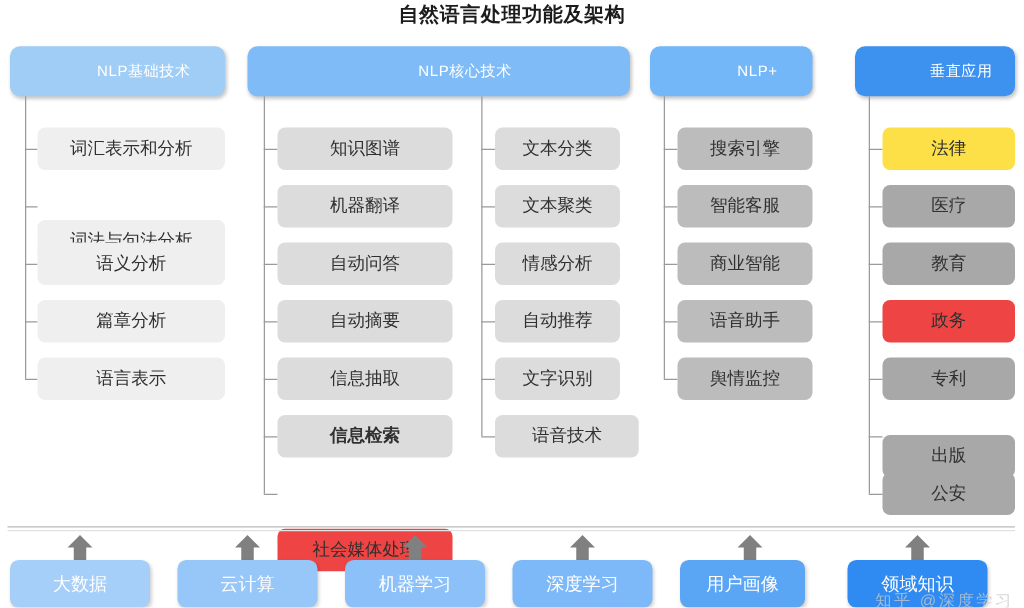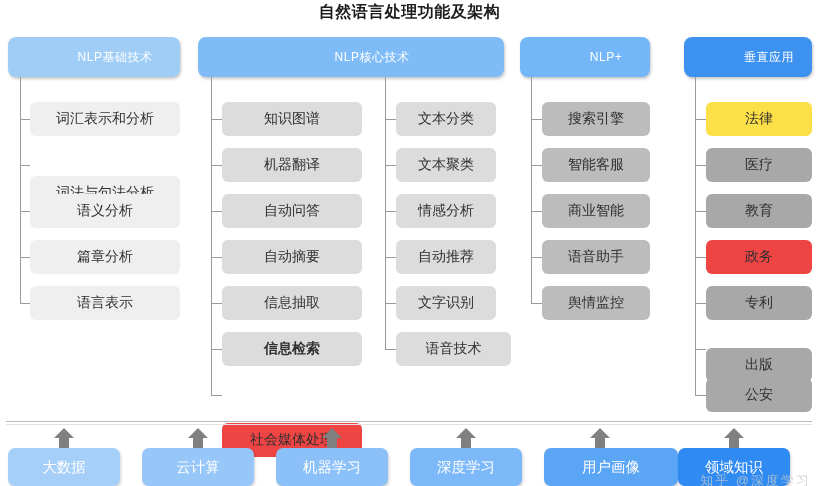--- a/index.html
+++ b/index.html
@@ -173,21 +173,21 @@
           <polygon points="11,1 21,11 16,11 16,25 6,25 6,11 1,11" fill="#808080"></polygon>
         </svg></div>
       <div class="found" style="left: 276px; top: 448px; width: 112px; background: rgb(140, 192, 248);">机器学习</div>
       <div class="uparrow" style="left: 455px; top: 427px;"><svg width="22" height="26" viewBox="0 0 22 26">
           <polygon points="11,1 21,11 16,11 16,25 6,25 6,11 1,11" fill="#808080"></polygon>
         </svg></div>
       <div class="found" style="left: 410px; top: 448px; width: 112px; background: rgb(125, 184, 248);">深度学习</div>
       <div class="uparrow" style="left: 589px; top: 427px;"><svg width="22" height="26" viewBox="0 0 22 26">
           <polygon points="11,1 21,11 16,11 16,25 6,25 6,11 1,11" fill="#808080"></polygon>
         </svg></div>
-      <div class="found" style="left: 544px; top: 448px; width: 134px; background: rgb(90, 165, 244);">用户画像</div>
+      <div class="found" style="left: 544px; top: 448px; width: 100px; background: rgb(90, 165, 244);">用户画像</div>
       <div class="uparrow" style="left: 723px; top: 427px;"><svg width="22" height="26" viewBox="0 0 22 26">
           <polygon points="11,1 21,11 16,11 16,25 6,25 6,11 1,11" fill="#808080"></polygon>
         </svg></div>
       <div class="found" style="left: 678px; top: 448px; width: 112px; background: rgb(47, 139, 242);">领域知识</div>
     </div>
 
   <div class="baseline" style="top:421px"></div>
   <div class="baseline2" style="top:424px"></div>
 
   <div class="watermark">知乎 @深度学习</div>

